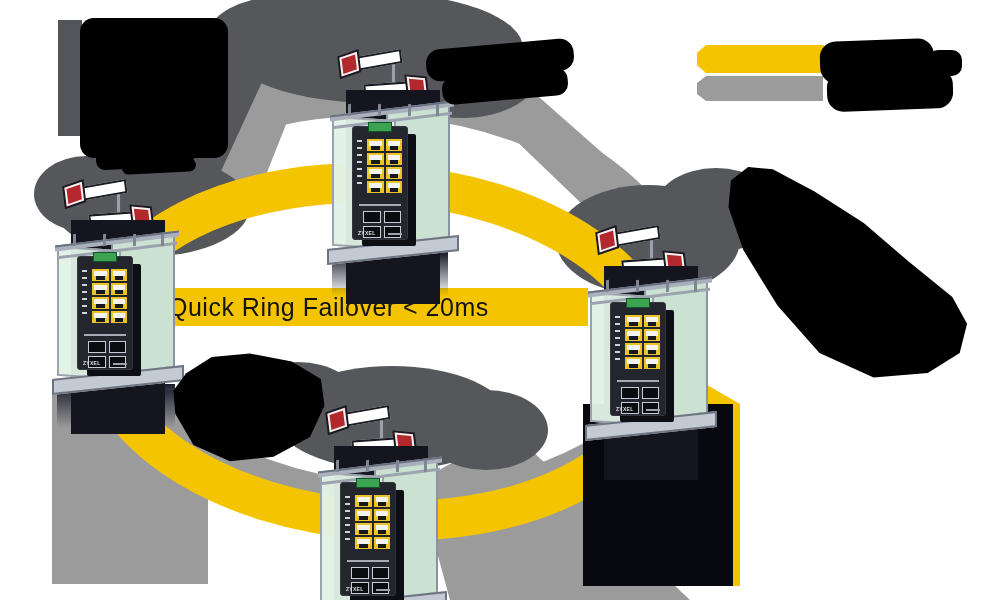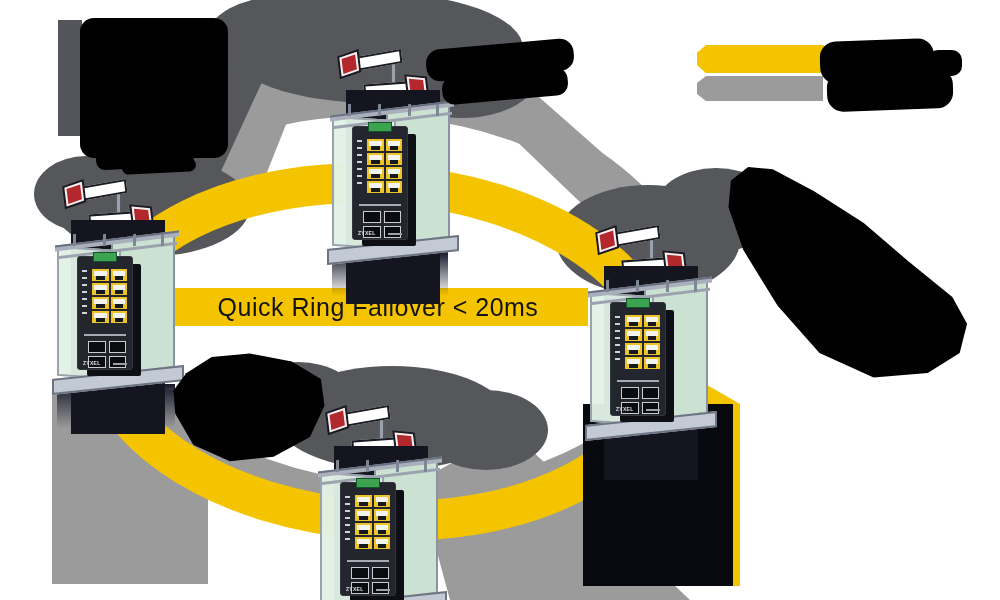--- a/index.html
+++ b/index.html
@@ -4,21 +4,21 @@
 <style>
   html,body{margin:0;padding:0;background:#fff;}
   .scene{position:relative;width:1000px;height:600px;overflow:hidden;background:#fff;
          font-family:"Liberation Sans",sans-serif;}
   .abs{position:absolute;}
   svg.bg{position:absolute;left:0;top:0;z-index:0;}
 
   
   .banner{position:absolute;left:168px;top:288px;width:420px;height:38px;z-index:3;
           background:#F5C400;color:#131313;font-size:25px;line-height:38px;
-          text-align:center;letter-spacing:.5px;}
+          text-align:left;letter-spacing:.5px;}
 
   
   .refl{position:absolute;z-index:4;background:linear-gradient(#161829 0%,rgba(18,20,40,0) 85%);}
   .refl-top{left:332px;top:252px;width:116px;height:52px;}
   .refl-left{left:57px;top:384px;width:118px;height:52px;}
   .refl-right{left:583px;top:404px;width:150px;height:182px;background:#08090F;}
 
   
   .unit{position:absolute;width:124px;height:215px;z-index:5;}
   .unit-top{left:330px;top:46px;}

